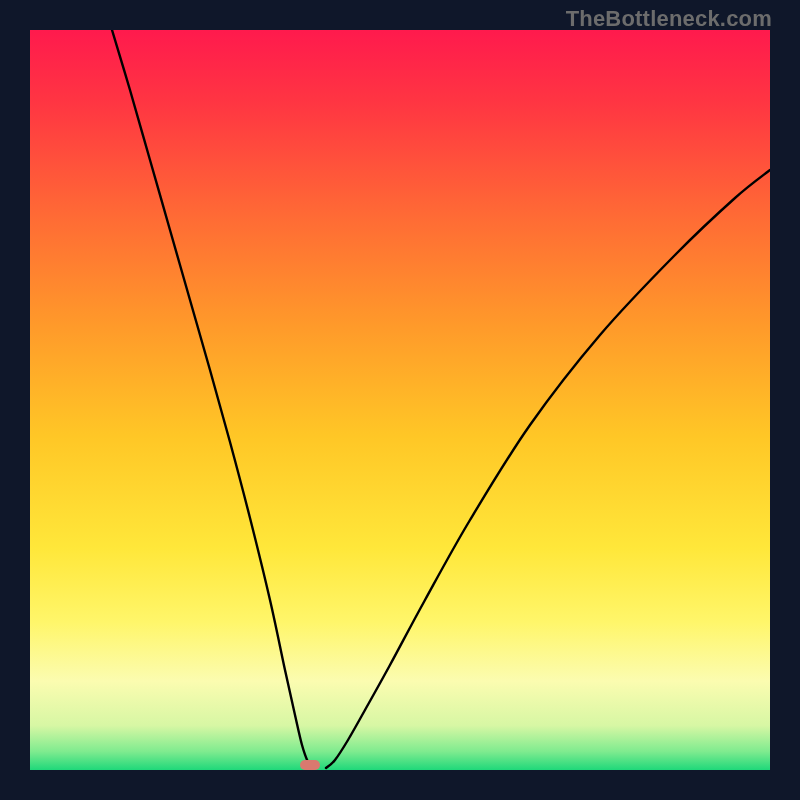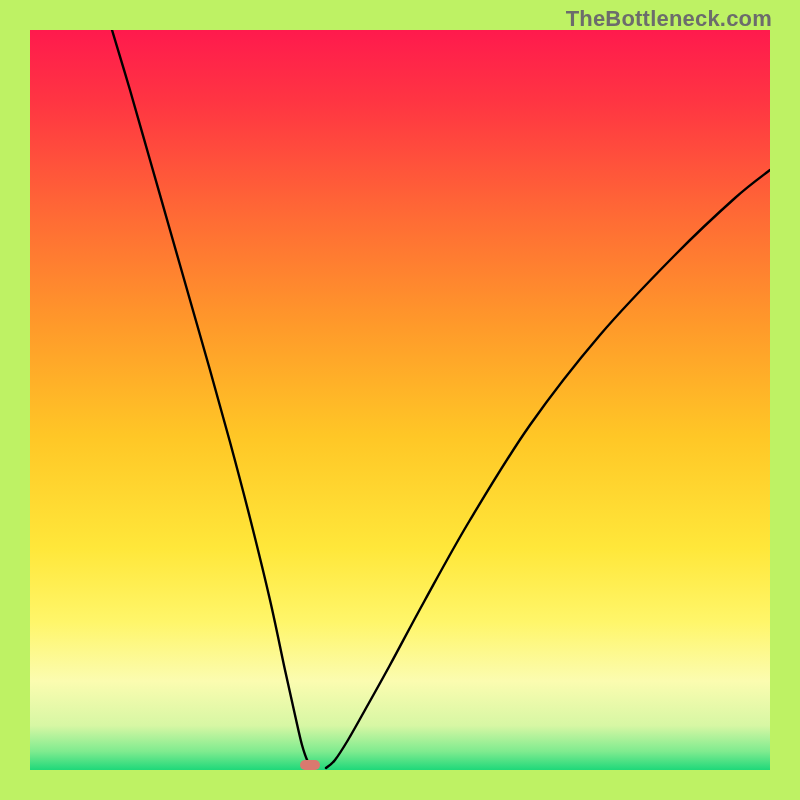--- a/index.html
+++ b/index.html
@@ -9,21 +9,21 @@
     height: 800px;
     background: #000;
     overflow: hidden;
   }
   .frame {
     position: absolute;
     left: 0;
     top: 0;
     width: 800px;
     height: 800px;
-    background: #bef264;
+    background: #0f172a;
   }
   .plot {
     position: absolute;
     left: 30px;
     top: 30px;
     width: 740px;
     height: 740px;
     overflow: hidden;
   }
   .gradient {

